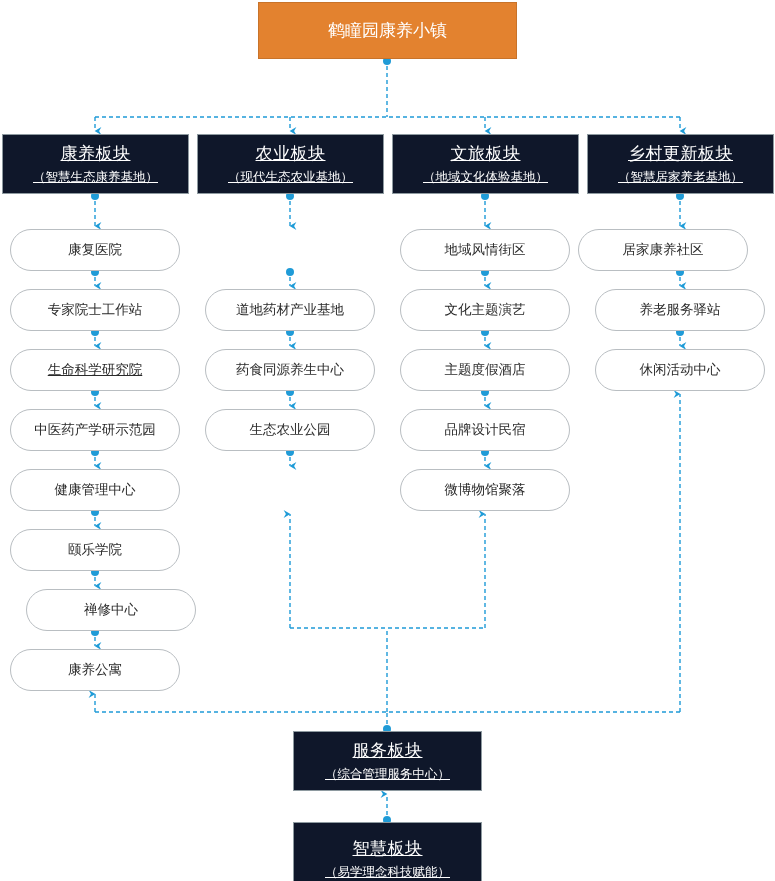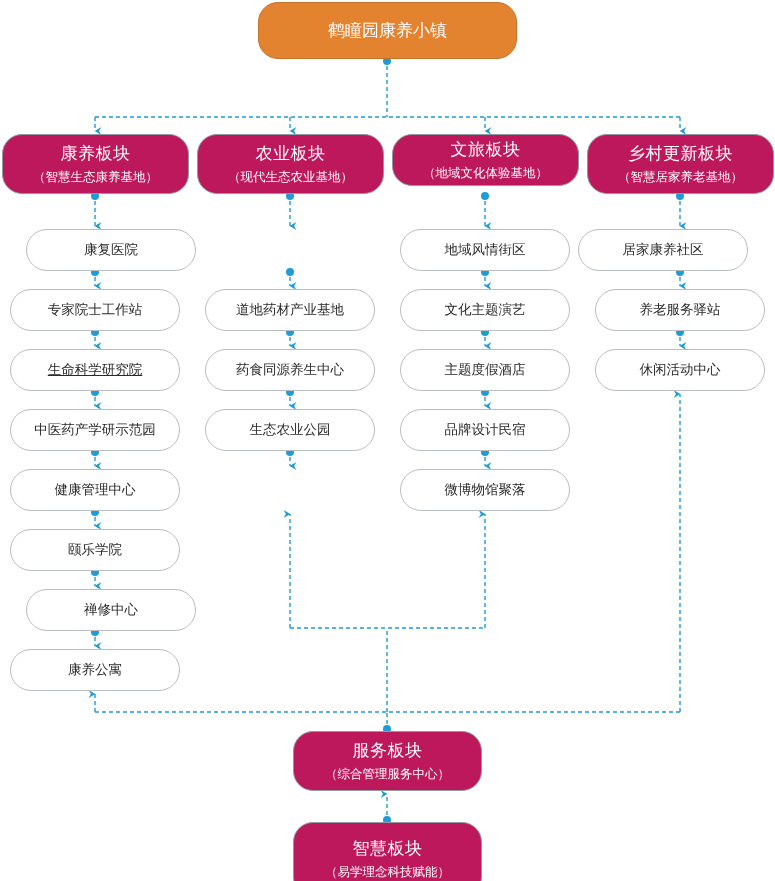--- a/index.html
+++ b/index.html
@@ -29,34 +29,34 @@
   }
   .node {
     position: absolute;
     box-sizing: border-box;
     display: flex;
     flex-direction: column;
     align-items: center;
     justify-content: center;
     text-align: center;
     line-height: 1.25;
-    border-radius: 20px;
   }
   
   .root-box {
     background: #e3822f;
     border: 1px solid #c8732a;
     color: #ffffff;
     font-size: 17px;
   }
   
   .sector-box {
-    background: #be185d;
+    background: #0f172a;
     border: 1px solid #8e9aa0;
     color: #ffffff;
+    text-decoration: underline;
   }
   .sector-title {
     font-size: 17px;
     letter-spacing: 0.5px;
   }
   .sector-sub {
     font-size: 12.5px;
     margin-top: 6px;
   }
   
@@ -175,31 +175,31 @@
   <div class="node sector-box" style="left:2px; top:134px; width:187px; height:60px;">
     <span class="sector-title">康养板块</span>
     <span class="sector-sub">（智慧生态康养基地）</span>
   </div>
 
   <div class="node sector-box" style="left:197px; top:134px; width:187px; height:60px;">
     <span class="sector-title">农业板块</span>
     <span class="sector-sub">（现代生态农业基地）</span>
   </div>
 
-  <div class="node sector-box" style="left:392px; top:134px; width:187px; height:52px;">
+  <div class="node sector-box" style="left:392px; top:134px; width:187px; height:60px;">
     <span class="sector-title">文旅板块</span>
     <span class="sector-sub">（地域文化体验基地）</span>
   </div>
 
   <div class="node sector-box" style="left:587px; top:134px; width:187px; height:60px;">
     <span class="sector-title">乡村更新板块</span>
     <span class="sector-sub">（智慧居家养老基地）</span>
   </div>
 
-  <div class="node pill" style="left:26px; top:229px; width:170px; height:42px;">
+  <div class="node pill" style="left:10px; top:229px; width:170px; height:42px;">
       <span>康复医院</span>
     </div>
   <div class="node pill" style="left:10px; top:289px; width:170px; height:42px;">
       <span>专家院士工作站</span>
     </div>
   <div class="node pill" style="left:10px; top:349px; width:170px; height:42px;text-decoration:underline;">
       <span>生命科学研究院</span>
     </div>
   <div class="node pill" style="left:10px; top:409px; width:170px; height:42px;">
       <span>中医药产学研示范园</span>

